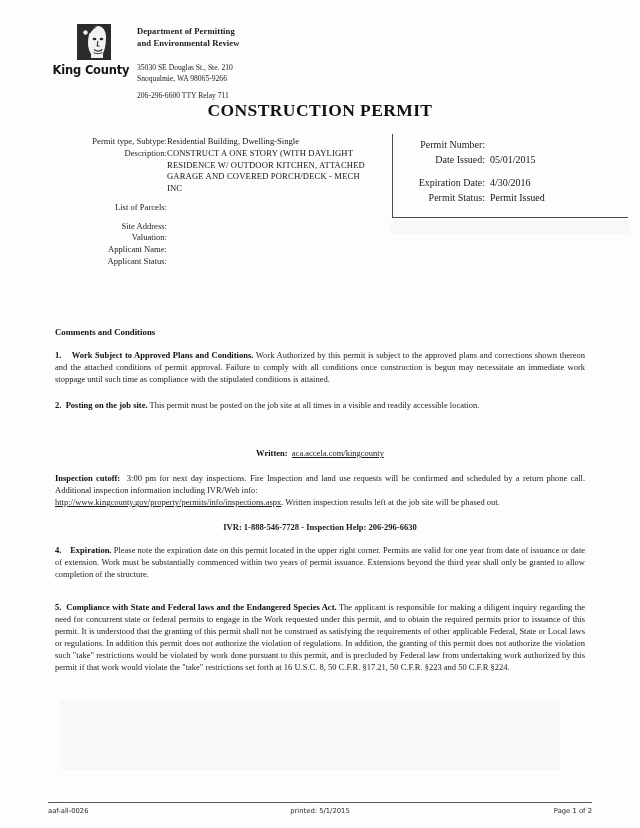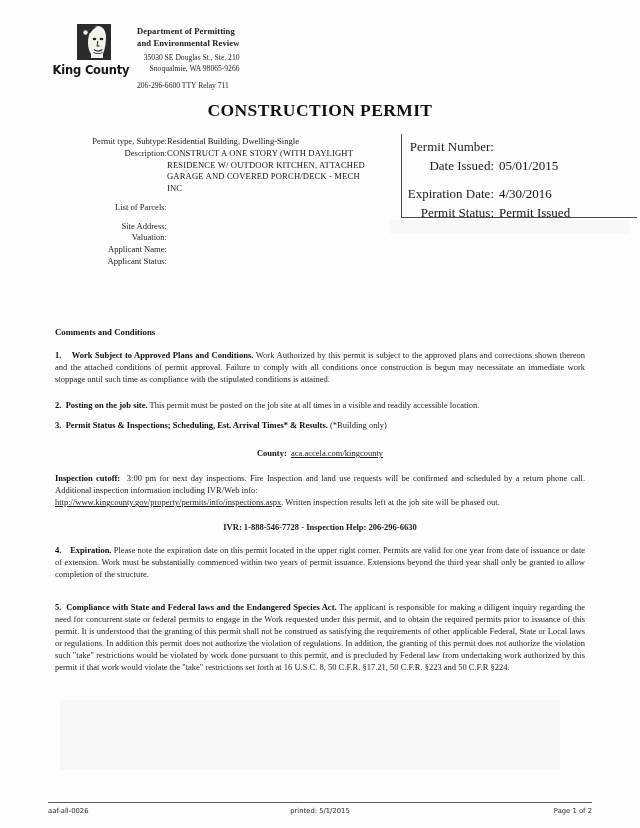--- a/index.html
+++ b/index.html
@@ -64,22 +64,21 @@
     font-size: 8.6px;
     color: #1b1b1b;
     line-height: 1.35;
     letter-spacing: 0.1px;
   }
   .dept-addr {
     font-family: "Liberation Serif", serif;
     font-size: 7.6px;
     color: #242424;
     line-height: 1.42;
-    margin-top: 4px;
-    text-align: right;
+    margin-top: 14px;
   }
   .dept-phone {
     font-family: "Liberation Serif", serif;
     font-size: 7.6px;
     color: #242424;
     margin-top: 6px;
   }
 
   
   .doc-title {
@@ -123,29 +122,29 @@
   .fvalue.caps {
     letter-spacing: 0.15px;
   }
   .title-indent { padding-left: 44px; }
 
   .spacer-row { height: 7px; }
 
   
   .permitbox {
     position: absolute;
-    left: 401px;
+    left: 392px;
     top: 134px;
     width: 236px;
     height: 84px;
     border-left: 1.1px solid #4a4a4a;
     border-bottom: 1.1px solid #4a4a4a;
     box-sizing: border-box;
     padding: 4px 0 0 0;
-    font-size: 13px;
+    font-size: 10px;
     line-height: 1.45;
   }
   .prow {
     display: flex;
     align-items: baseline;
   }
   .plabel {
     width: 92px;
     text-align: right;
     padding-right: 5px;
@@ -331,28 +330,23 @@
     <b>&nbsp;&nbsp;&nbsp;<span>Work Subject to Approved Plans and Conditions.</span></b>
     <span>Work Authorized by this permit is subject to the approved plans and corrections shown thereon and the attached conditions of permit approval. Failure to comply with all conditions once construction is begun may necessitate an immediate work stoppage until such time as compliance with the stipulated conditions is attained.</span>
   </div>
 
   <div class="body-block" id="sec2">
     <b>2.</b>
     <b>&nbsp;<span>Posting on the job site.</span></b>
     <span>This permit must be posted on the job site at all times in a visible and readily accessible location.</span>
   </div>
 
-  <div class="body-block" id="sec3">
-    <b>3.</b>
-    <b>&nbsp;<span>Permit Status &amp; Inspections; Scheduling, Est. Arrival Times* &amp; Results.</span></b>
-    <span>(*Building only)</span>
-  </div>
 
   <div class="body-block center" id="online">
-    <b>County:</b>
+    <b>Written:</b>
     <span>&nbsp;</span><a class="link" href="#">aca.accela.com/kingcounty</a>
   </div>
 
   <div class="body-block" id="cutoff">
     <b>Inspection cutoff:</b>
     <span>&nbsp;</span><span>3:00 pm for next day inspections.  Fire Inspection and land use requests will be confirmed and scheduled by a return phone call.  Additional inspection information including IVR/Web info:</span>
     <br>
     <a class="link" href="#">http://www.kingcounty.gov/property/permits/info/inspections.aspx</a><span>.  Written inspection results left at the job site will be phased out.</span>
   </div>
 

